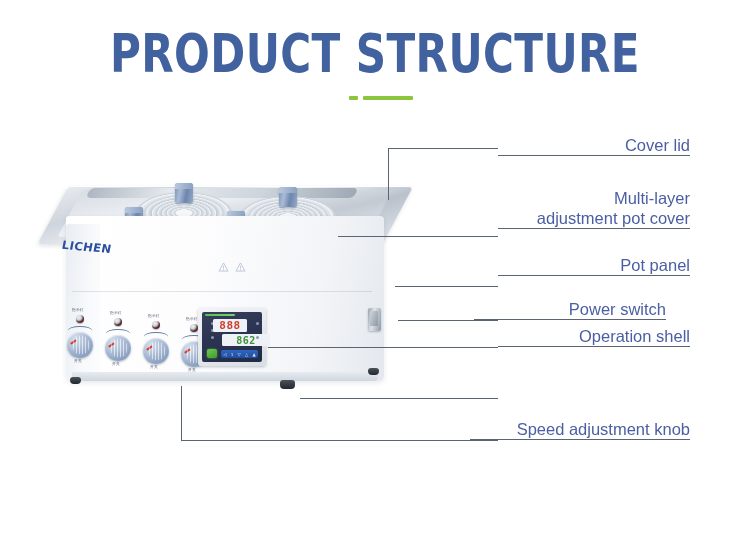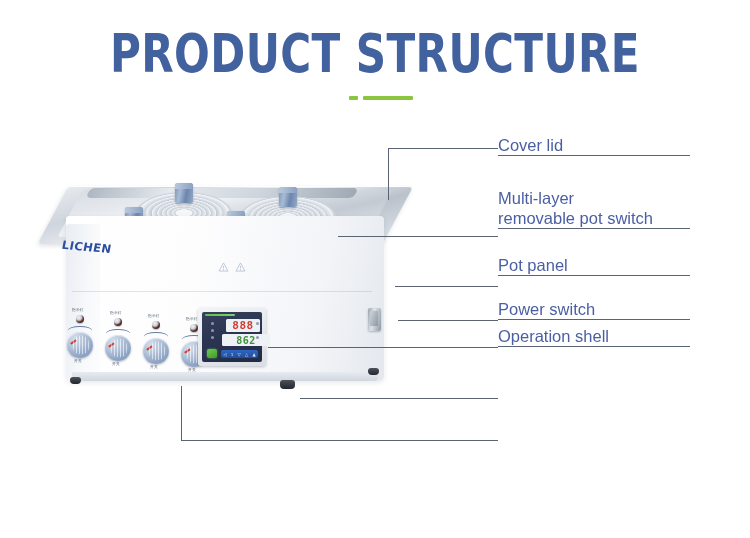--- a/index.html
+++ b/index.html
@@ -30,21 +30,21 @@
   .divider .dot {
     position:absolute; left:349px; top:3px; width:9px; height:4px;
     background:#8cc63e; border-radius:1px;
   }
   .divider .bar {
     position:absolute; left:363px; top:3px; width:50px; height:4px;
     background:#8cc63e; border-radius:1px;
   }
 
   
-  .callout { position:absolute; }
+  .callout { position:absolute; text-align:right; }
   .callout .txt {
     color:#4a5fa3;
     font-size:16.5px;
     line-height:20px;
     white-space:pre-line;
     font-family:"Liberation Sans", sans-serif;
   }
   .callout .rule {
     height:1px; background:#5a6472; width:100%;
   }
@@ -196,21 +196,21 @@
   }
   .seg {
     position:absolute; border-radius:1.5px;
     background:#eef1f6;
     font-family:"DejaVu Sans Mono", monospace;
     font-weight:bold;
     text-align:center;
     letter-spacing:0.5px;
     line-height:13px;
   }
-  .seg.red { left:24px; top:7px; width:34px; height:13px; color:#d23b2b; font-size:11px; }
+  .seg.red { left:11px; top:7px; width:34px; height:13px; color:#d23b2b; font-size:11px; }
   .seg.grn { left:20px; top:22px; width:48px; height:12px; color:#3f8f3a; font-size:10px; }
   .minidot {
     position:absolute; width:3px; height:3px; border-radius:50%;
     background:#8e98b0;
   }
   .grnbtn {
     position:absolute; left:5px; top:37px; width:10px; height:9px;
     background:linear-gradient(150deg,#6ecb4f,#3e9c2c);
     border-radius:2px;
     box-shadow:0 0 2px rgba(110,200,80,0.8);
@@ -366,34 +366,38 @@
   <div class="lead v" style="left:181px; top:386px; height:54px;"></div>
   <div class="lead h" style="left:181px; top:440px; width:317px;"></div>
 
   <div class="callout" style="left:498px; top:135px; width:192px;">
     <div class="txt">Cover lid</div>
     <div class="rule"></div>
   </div>
 
   <div class="callout" style="left:498px; top:188px; width:192px;">
     <div class="txt">Multi-layer
-removable pot switch</div>
+adjustment pot cover</div>
     <div class="rule"></div>
   </div>
 
   <div class="callout" style="left:498px; top:255px; width:192px;">
     <div class="txt">Pot panel</div>
     <div class="rule"></div>
   </div>
 
-  <div class="callout" style="left:498px; top:299px; width:192px;">
+  <div class="callout" style="left:474px; top:299px; width:192px;">
     <div class="txt">Power switch</div>
     <div class="rule"></div>
   </div>
 
   <div class="callout" style="left:498px; top:326px; width:192px;">
     <div class="txt">Operation shell</div>
     <div class="rule"></div>
   </div>
 
 
+  <div class="callout" style="left:470px; top:419px; width:220px;">
+    <div class="txt">Speed adjustment knob</div>
+    <div class="rule"></div>
+  </div>
 
 </div>
 
 </body></html>

